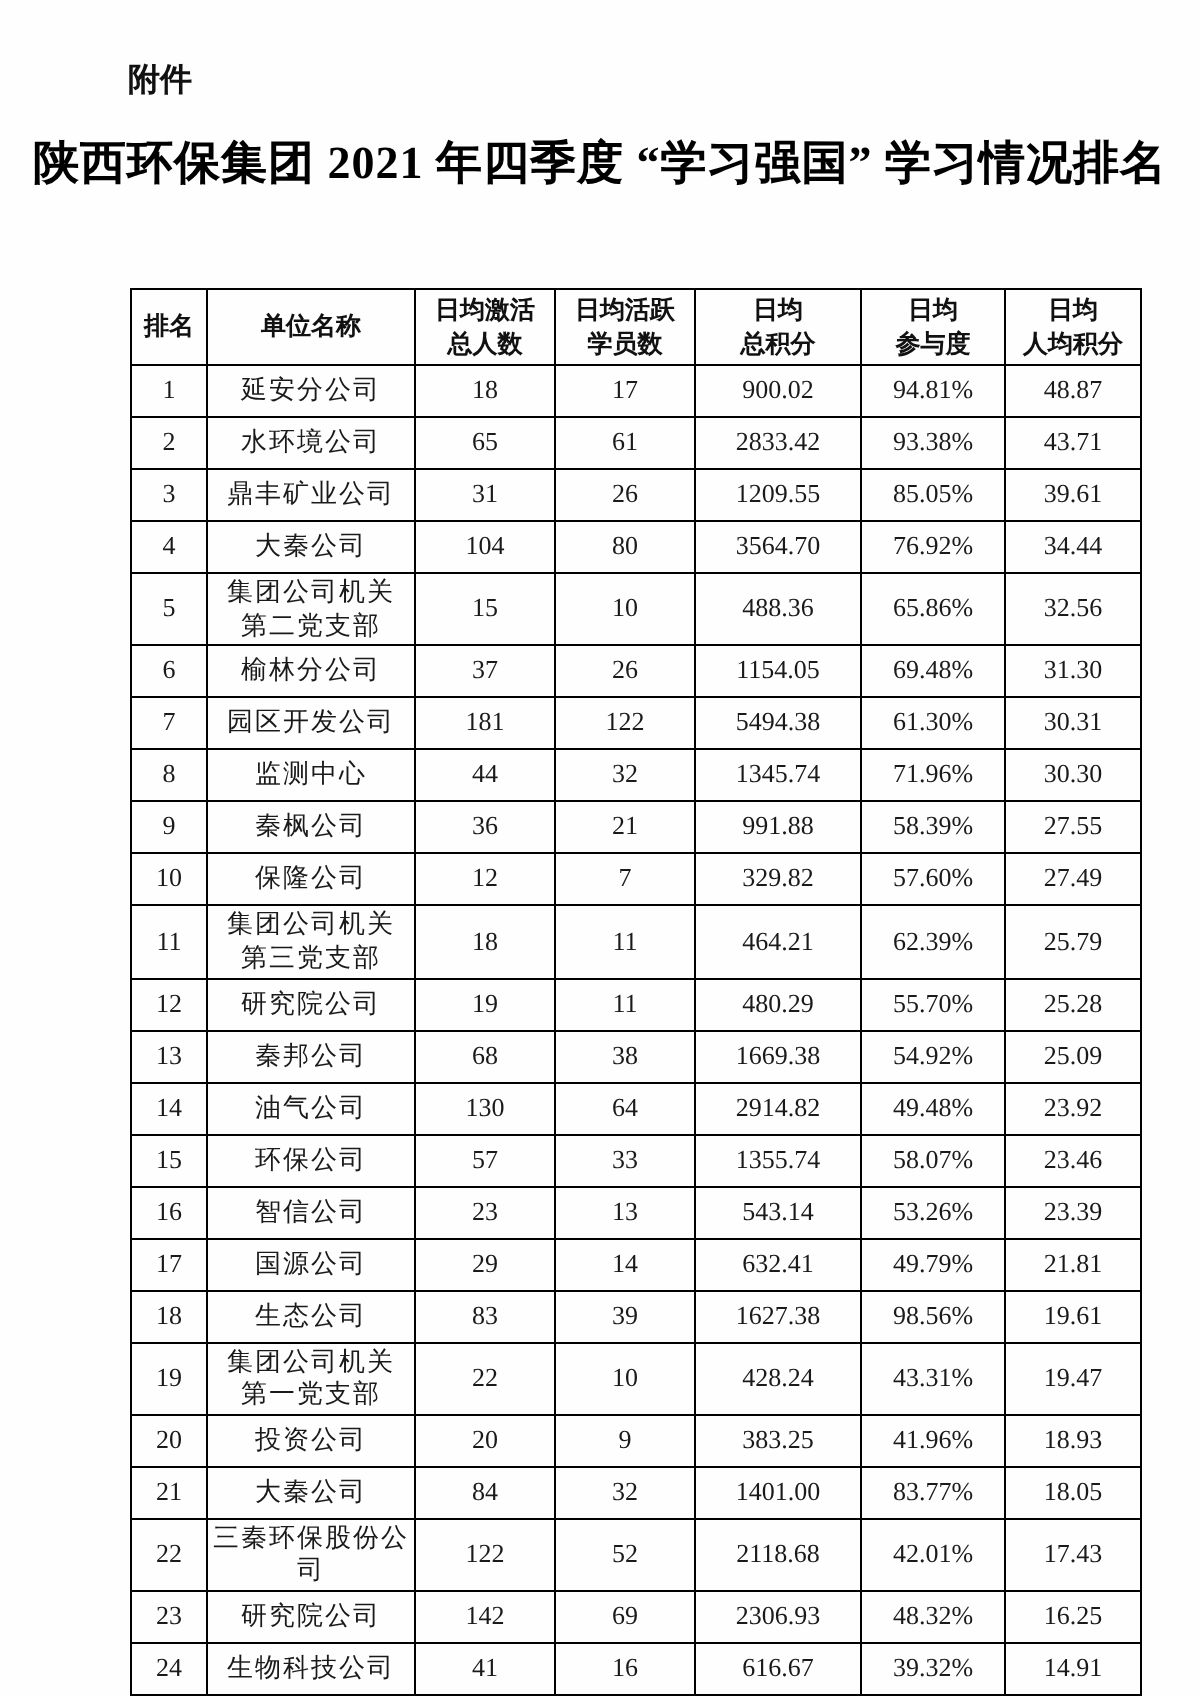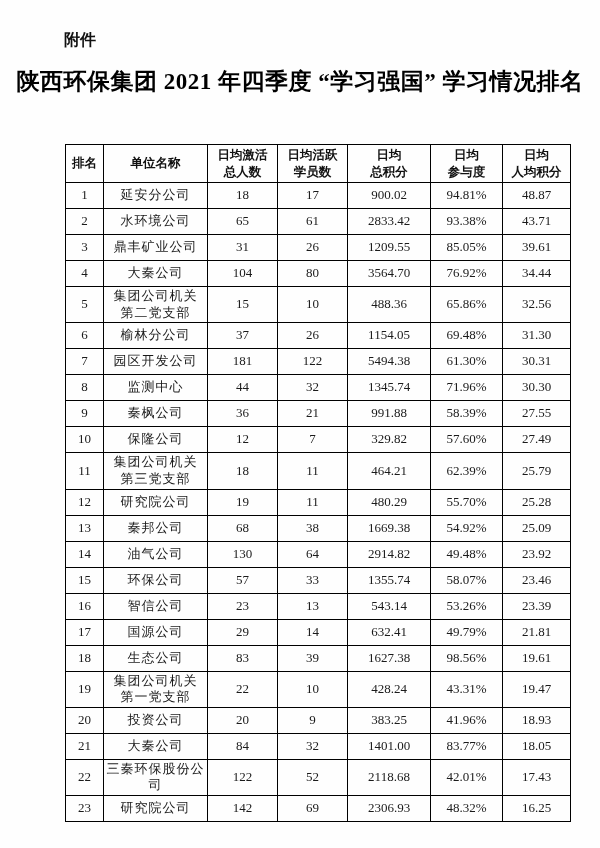--- a/index.html
+++ b/index.html
@@ -311,16 +311,25 @@
         </tr>
         <tr>
           <td class="col-rank">23</td>
           <td class="col-unit">研究院公司</td>
           <td class="col-num">142</td>
           <td class="col-num">69</td>
           <td class="col-num">2306.93</td>
           <td class="col-num">48.32%</td>
           <td class="col-num">16.25</td>
         </tr>
+        <tr>
+          <td class="col-rank">24</td>
+          <td class="col-unit">生物科技公司</td>
+          <td class="col-num">41</td>
+          <td class="col-num">16</td>
+          <td class="col-num">616.67</td>
+          <td class="col-num">39.32%</td>
+          <td class="col-num">14.91</td>
+        </tr>
       </tbody>
   </table>
 
 </div>
 
 </body></html>

